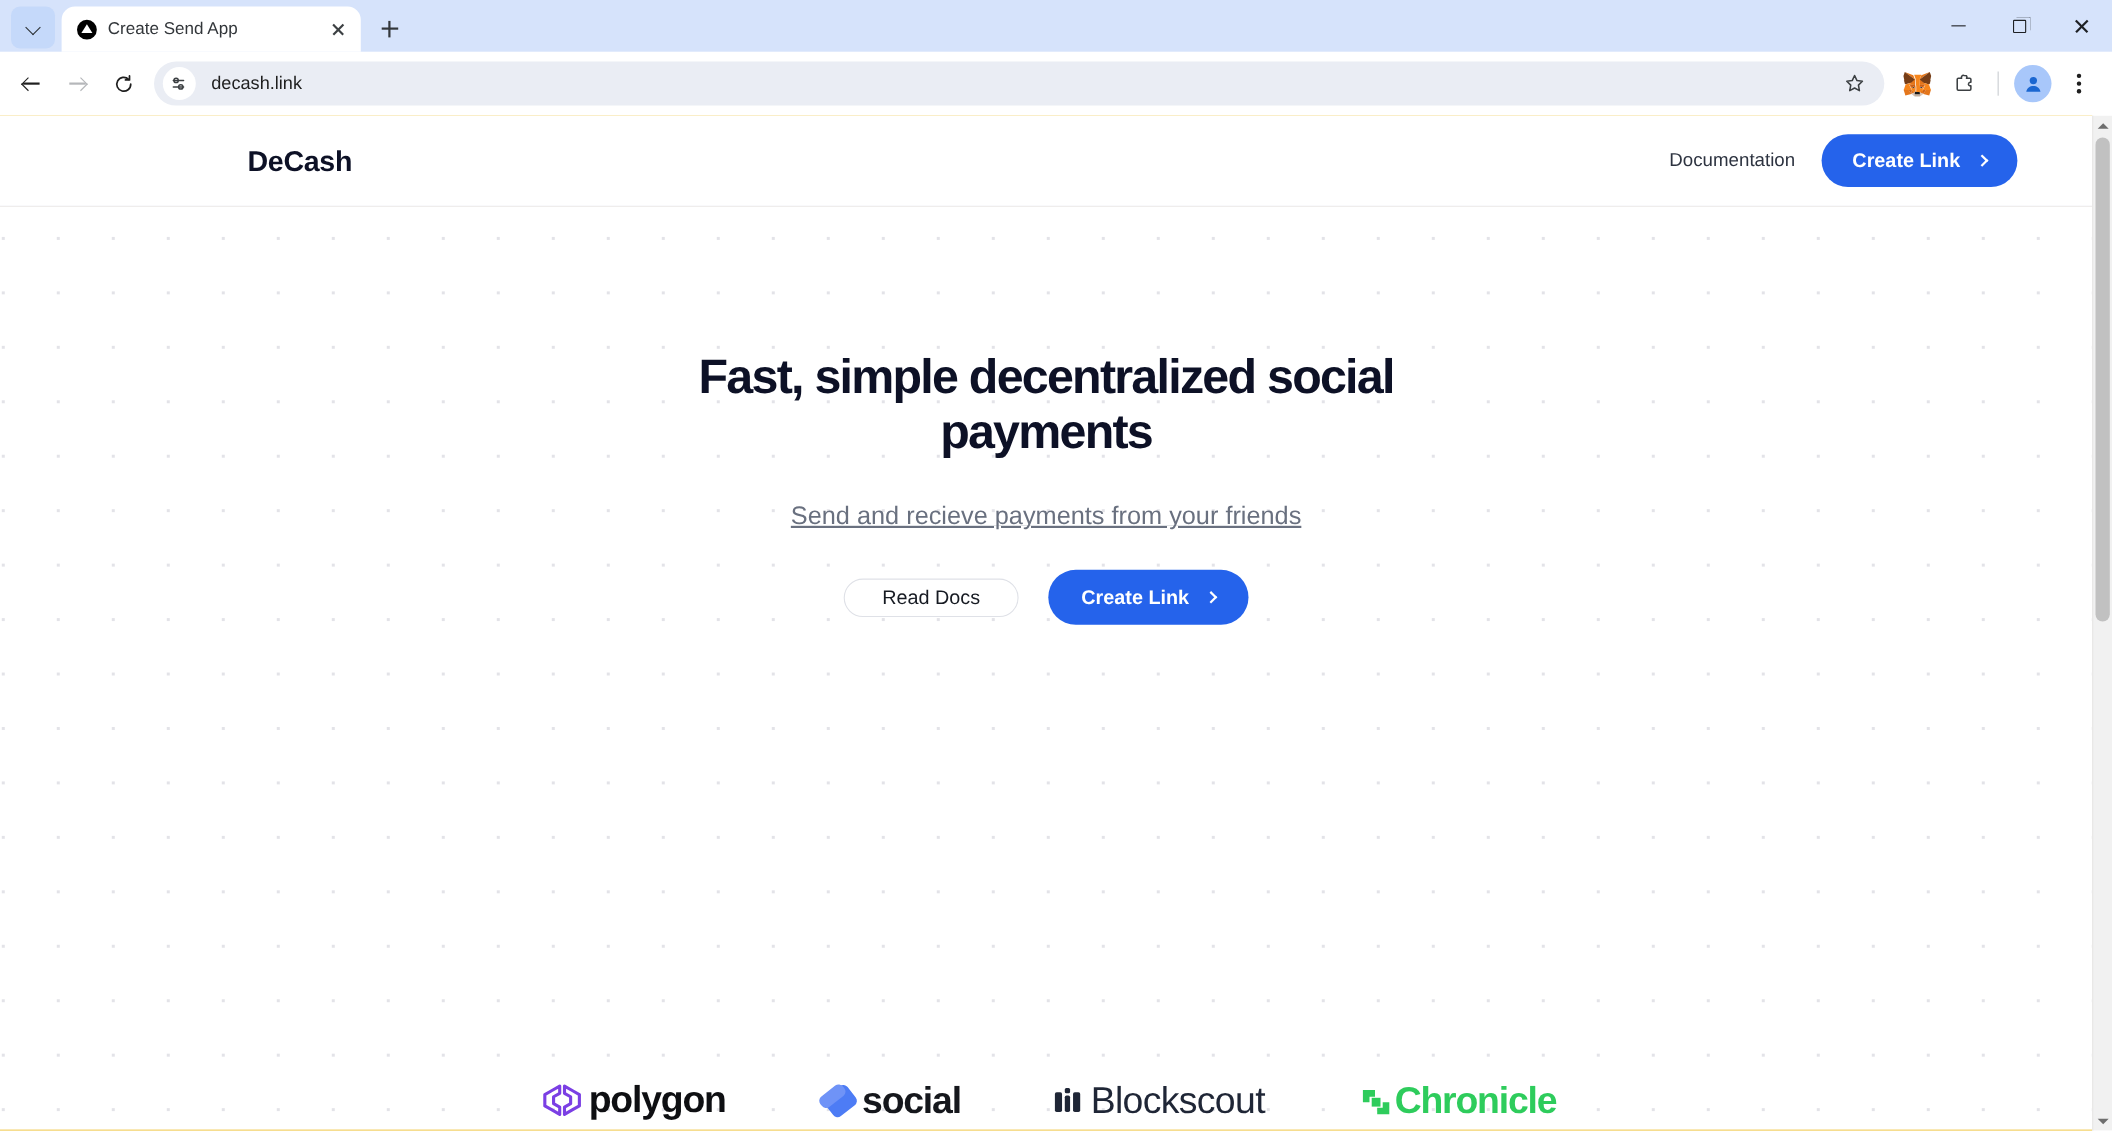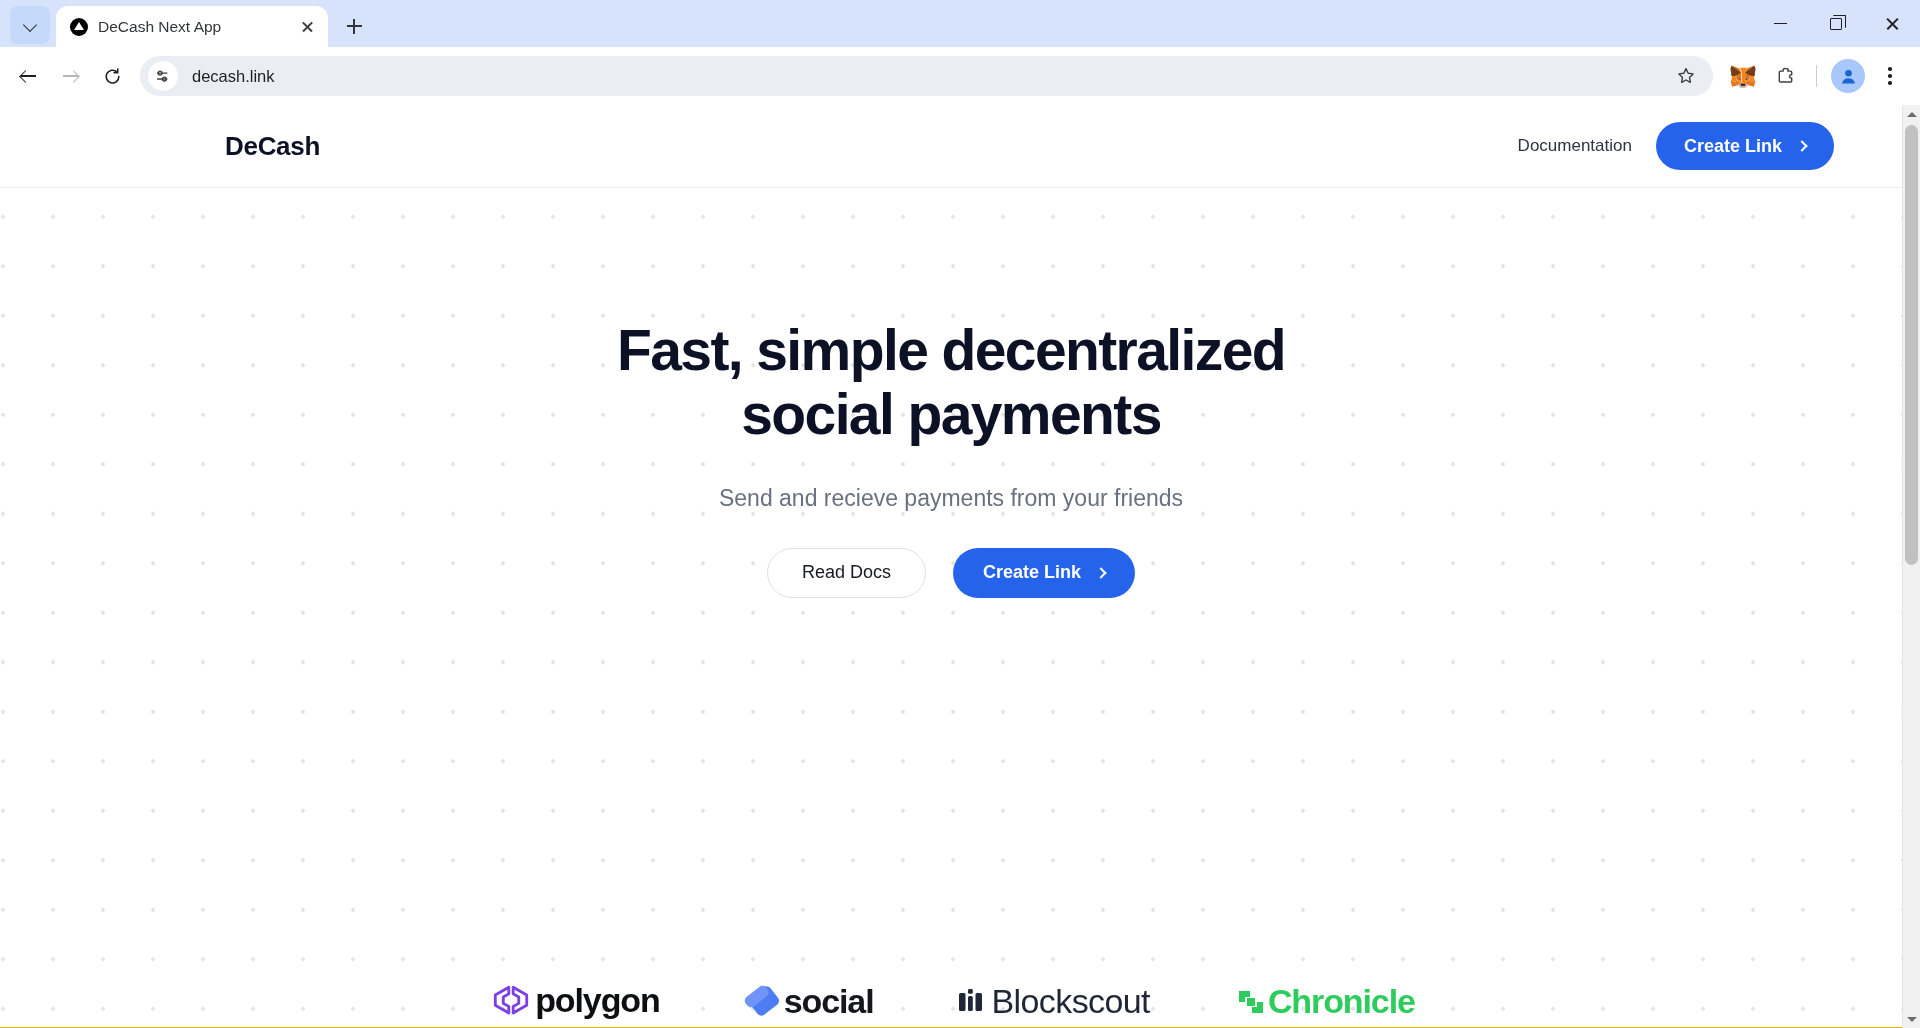--- a/index.html
+++ b/index.html
@@ -262,46 +262,47 @@
     height: calc(100% - 84px);
     background-color: #ffffff;
     background-image: radial-gradient(#e3e3e8 1.6px, transparent 1.7px);
     background-size: 50px 49.5px;
     background-position: 28px 4px;
     display: flex; flex-direction: column; align-items: center;
     overflow: hidden;
   }
   .hero-title {
     margin-top: 130px;
-    font-size: 57px;
+    font-size: 44px;
     line-height: 1.13;
     font-weight: bold;
     letter-spacing: -1.6px;
     color: #0d1126;
     text-align: center;
     max-width: 680px;
   }
   .hero-sub {
     margin-top: 38px;
     font-size: 23px;
     color: #69707f;
     text-align: center;
+    text-decoration: underline;
   }
   .hero-cta {
     margin-top: 36px;
     display: flex; align-items: center; gap: 27px;
   }
   .btn-outline {
     background: #ffffff;
     color: #161a22;
     border: 1px solid #dfe1e7;
     border-radius: 999px;
     font-size: 18px;
     padding: 0 34px;
-    height: 50px;
+    height: 35px;
   }
   .btn-cta {
     height: 50px;
     font-size: 18px;
     padding: 0 30px;
   }
 
   .logos {
     position: absolute;
     bottom: 0px;
@@ -354,21 +355,21 @@
 
   <div class="tabstrip">
     <div class="tab-search-btn">
       <span class="chev-dn"></span>
     </div>
 
     <div class="tab">
       <span class="favicon">
           <span class="tri"></span>
         </span>
-      <span class="tab-title">DeCash Next App</span>
+      <span class="tab-title">Create Send App</span>
       <span class="tab-close"></span>
     </div>
 
     <div class="newtab"></div>
 
     <div class="winctl">
       <div class="winbtn">
           <span class="wb-min"></span>
         </div>
       <div class="winbtn">

